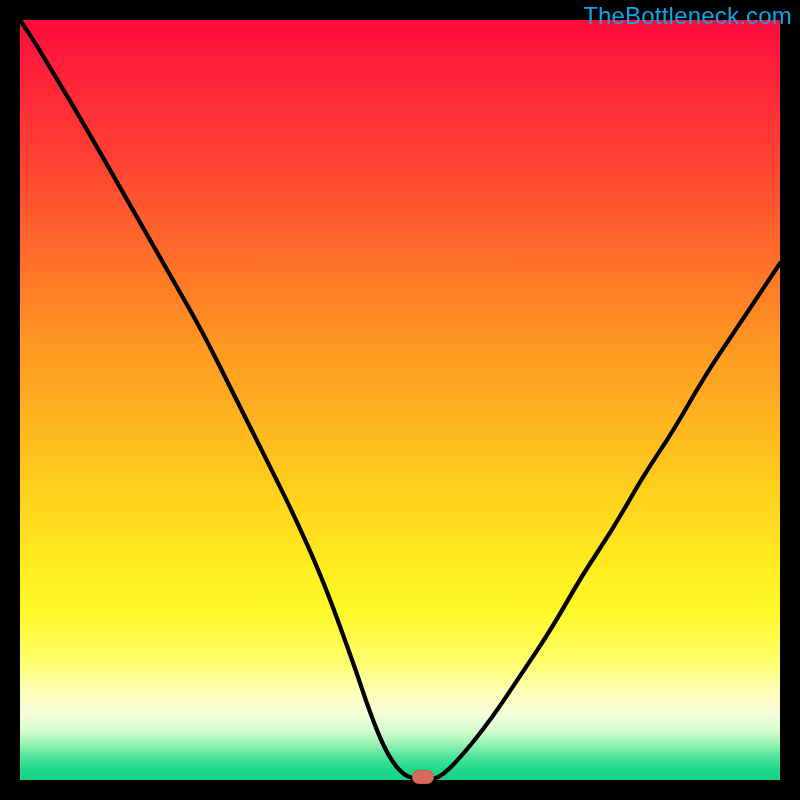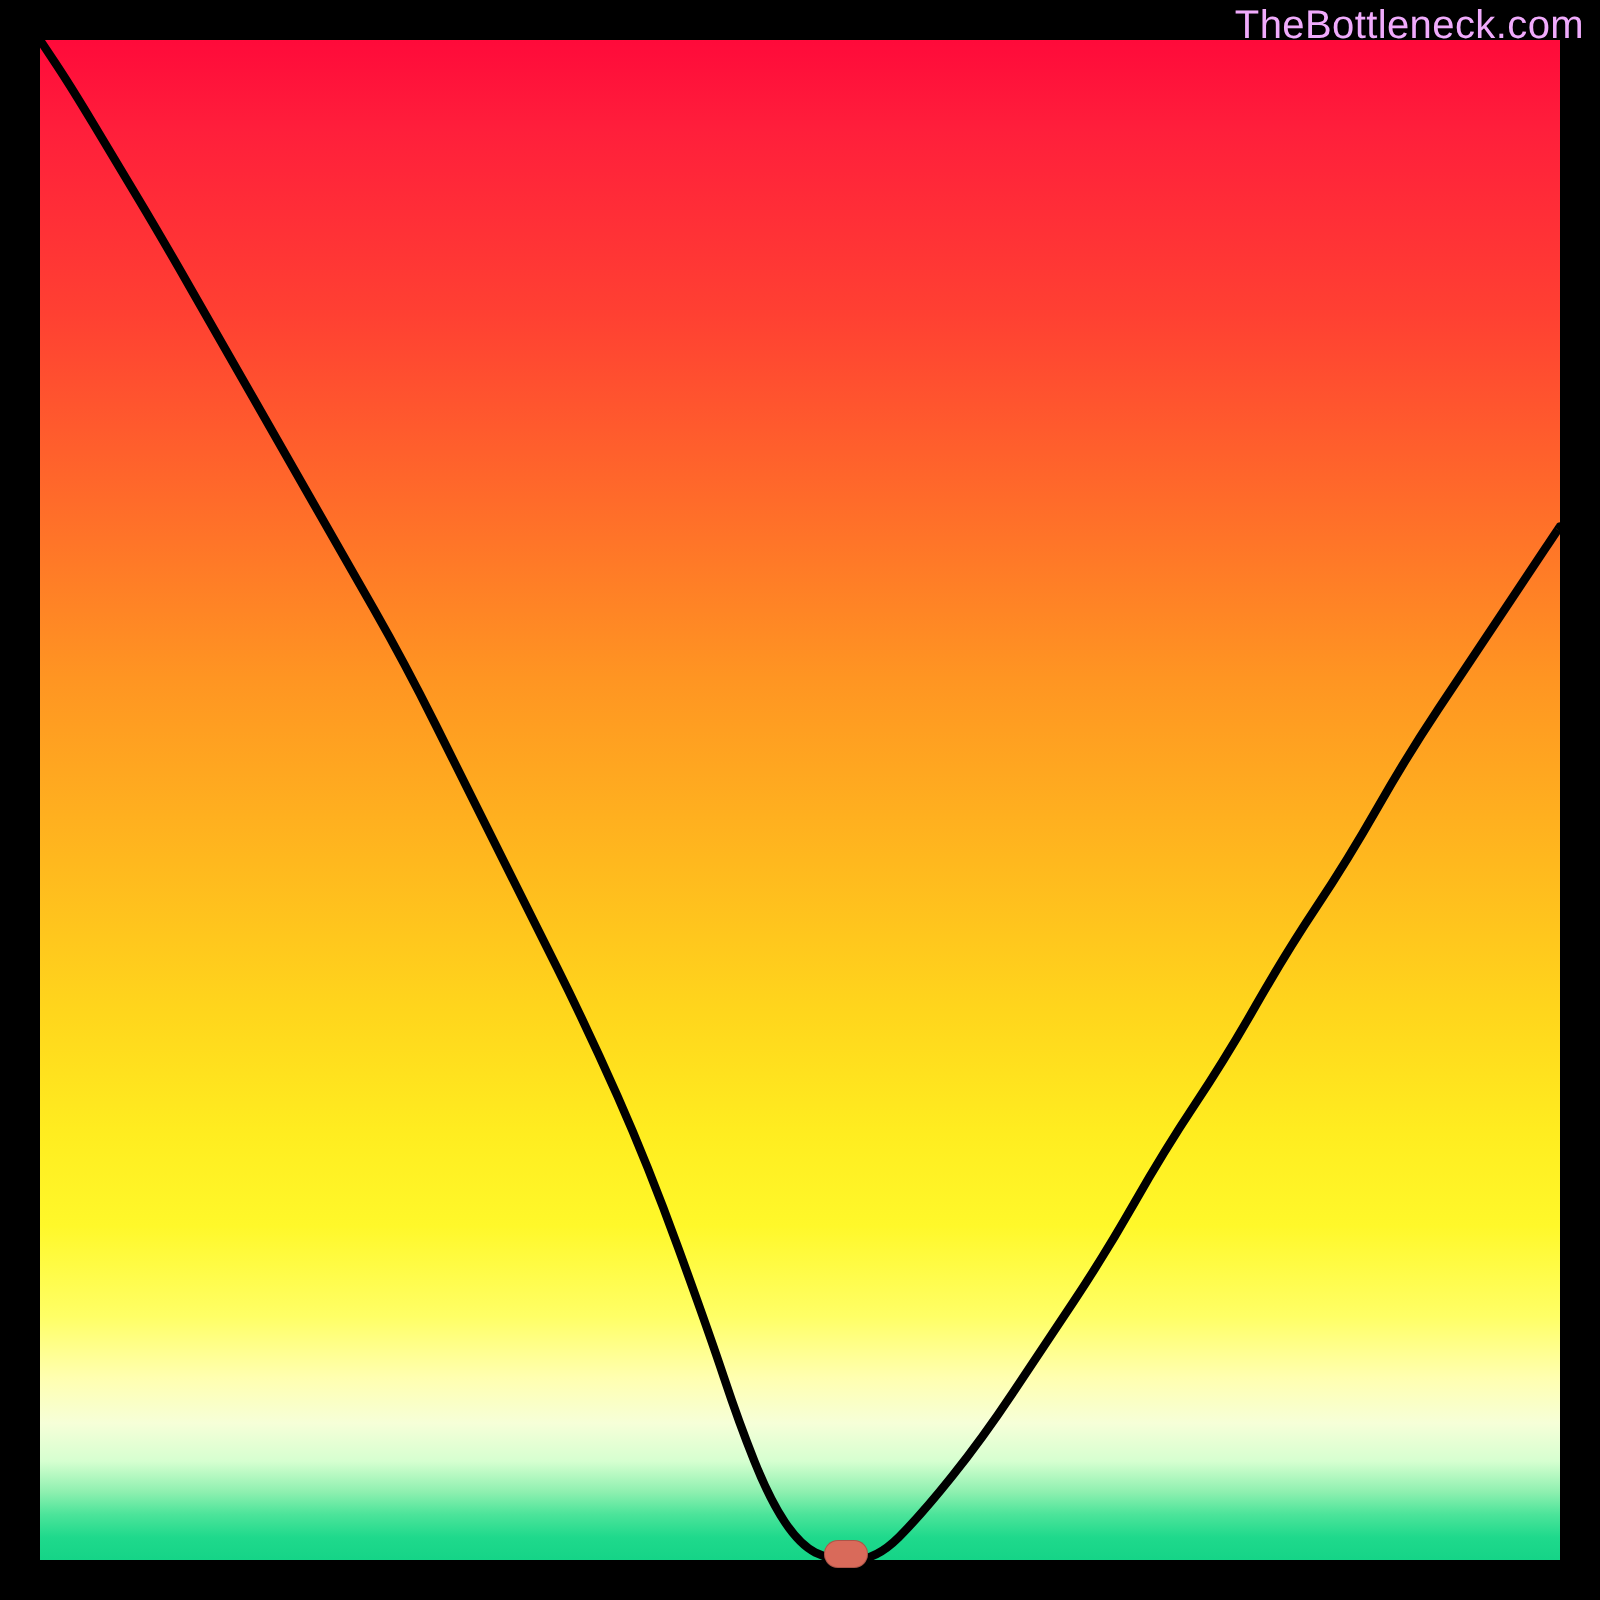--- a/index.html
+++ b/index.html
@@ -40,22 +40,22 @@
       #8ff0b0 95.5%,
       #4ce49a 97%,
       #1fd98c 98.5%,
       #15d487 100%
     );
   }
   .attribution {
     position: absolute;
     top: 2px;
     right: 8px;
-    color: #f0abfc;
-    font-size: 20px;
+    color: #0ea5e9;
+    font-size: 24px;
     letter-spacing: 0.2px;
     z-index: 5;
     user-select: none;
   }
   svg.curve {
     position: absolute;
     left: 0;
     top: 0;
     width: 760px;
     height: 760px;

